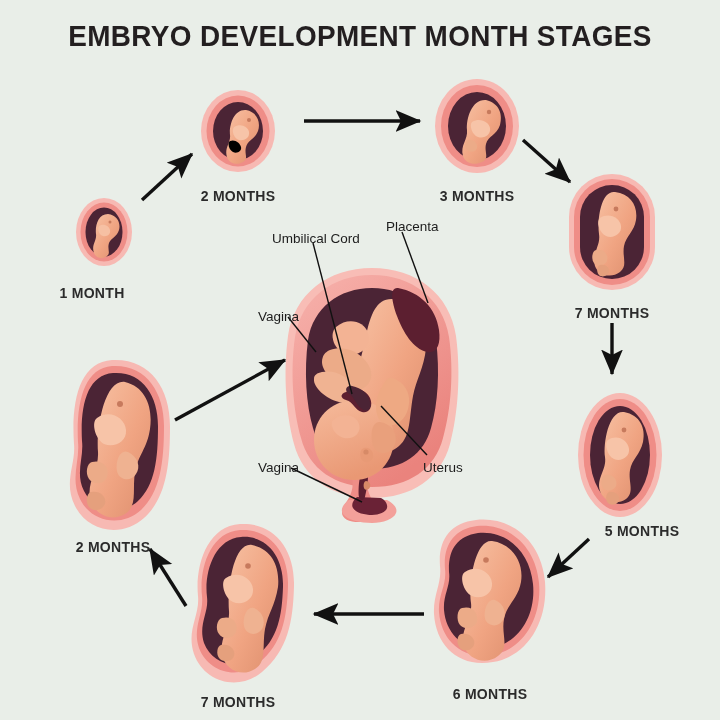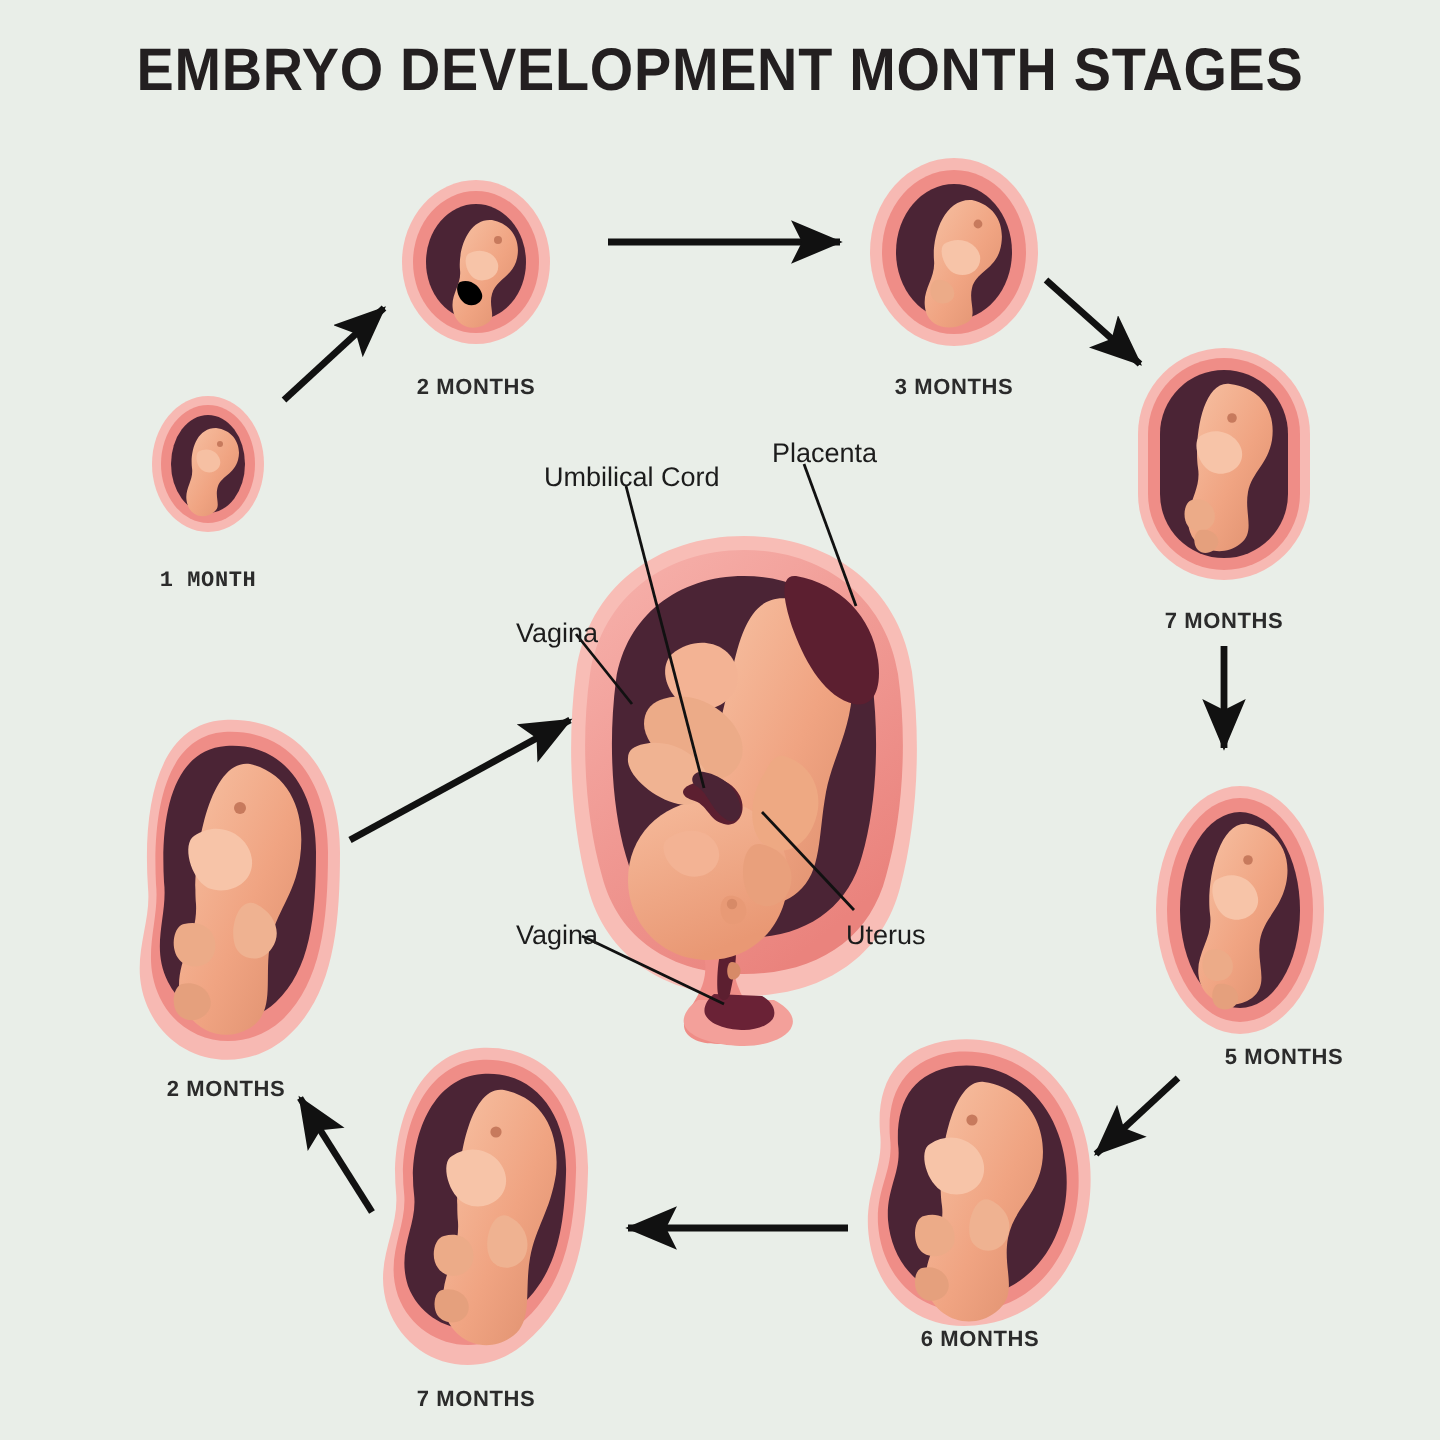--- a/index.html
+++ b/index.html
@@ -37,21 +37,21 @@
     font-weight: bold;
     letter-spacing: 0.4px;
     color: #231f20;
     transform: scaleX(0.93);
     transform-origin: center top;
     white-space: nowrap;
   }
   .stage-label {
     position: absolute;
     font-family: "Liberation Sans Narrow", "Liberation Sans", sans-serif;
-    font-size: 11px;
+    font-size: 14px;
     font-weight: bold;
     letter-spacing: 0.3px;
     color: #2b2b2b;
     text-align: center;
     white-space: nowrap;
     transform: translateX(-50%);
   }
   .anno-label {
     position: absolute;
     font-family: "Liberation Sans", sans-serif;
@@ -303,26 +303,26 @@
 
     <g stroke="#111111" fill="none" stroke-width="1.4">
       <line x1="313" y1="243" x2="352" y2="394"></line>
       <line x1="402" y1="232" x2="428" y2="303"></line>
       <line x1="288" y1="317" x2="316" y2="352"></line>
       <line x1="291" y1="468" x2="362" y2="502"></line>
       <line x1="427" y1="455" x2="381" y2="406"></line>
     </g>
   </svg>
 
-  <div class="stage-label" style="left:104px; top:285px;font-family:Liberation Mono, monospace;">1 MONTH</div>
+  <div class="stage-label" style="left:92px; top:285px;">1 MONTH</div>
   <div class="stage-label" style="left:238px; top:188px;">2 MONTHS</div>
   <div class="stage-label" style="left:477px; top:188px;">3 MONTHS</div>
   <div class="stage-label" style="left:612px; top:305px;">7 MONTHS</div>
   <div class="stage-label" style="left:620px; top:523px;padding-left:44px;">5 MONTHS</div>
-  <div class="stage-label" style="left:490px; top:664px;">6 MONTHS</div>
+  <div class="stage-label" style="left:490px; top:686px;">6 MONTHS</div>
   <div class="stage-label" style="left:238px; top:694px;">7 MONTHS</div>
   <div class="stage-label" style="left:113px; top:539px;">2 MONTHS</div>
 
   <div class="anno-label" style="left:272px; top:231px;">Umbilical Cord</div>
   <div class="anno-label" style="left:386px; top:219px;">Placenta</div>
   <div class="anno-label" style="left:258px; top:309px;">Vagina</div>
   <div class="anno-label" style="left:258px; top:460px;">Vagina</div>
   <div class="anno-label" style="left:423px; top:460px;">Uterus</div>
 
 </div>

